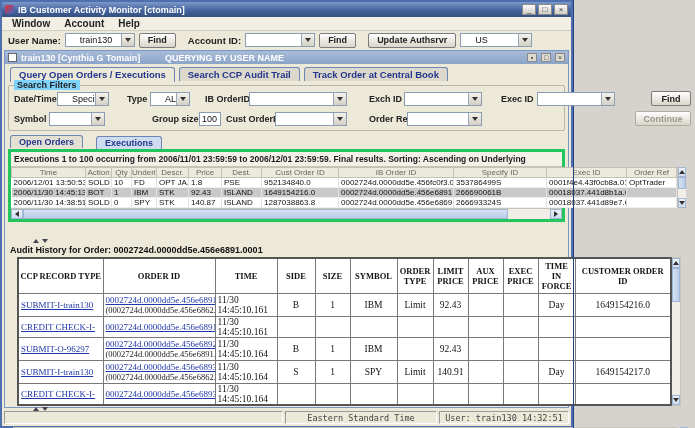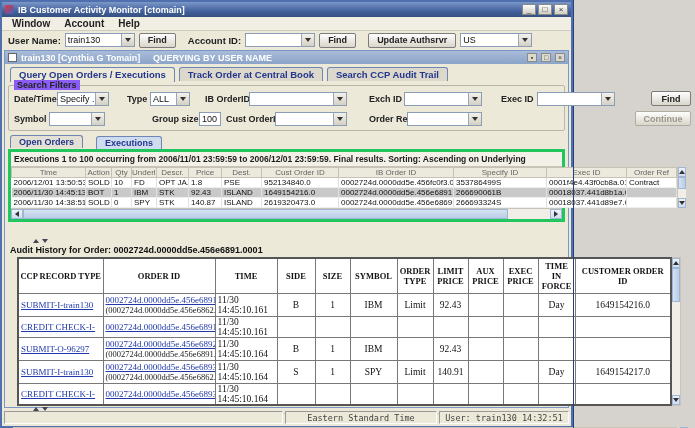--- a/index.html
+++ b/index.html
@@ -16,58 +16,58 @@
   .win-btns { display:flex; gap:2px; }
   .wbtn { width:14px; height:11px; background:linear-gradient(#fdfdfd,#cfccc2); border:1px solid #8a8a8a;
           font-size:8px; line-height:9px; text-align:center; color:#333; }
 
   
   .menubar { height:14px; display:flex; align-items:center; gap:2px; padding-left:4px;
              background:#f1eee4; border-bottom:1px solid #cfccc0; flex:0 0 auto; }
   .menu-item { font-size:10px; font-weight:bold; color:#222; padding:0 6px; }
   .toolbar { height:18px; display:flex; align-items:center; gap:4px; padding:0 6px; flex:0 0 auto; }
   .tlabel { font-size:9.5px; font-weight:bold; color:#222; white-space:nowrap; }
-  .combo { display:inline-flex; height:14px; border:1px solid #8b9cb5; background:#fff; align-items:stretch; }
+  .combo { display:inline-flex; height:14px; border:1px solid #8b9cb5; background:#fff; align-items:stretch;padding-left:12px; }
   .combo-val { flex:1; font-size:9px; padding:1px 2px 0; white-space:nowrap; overflow:hidden; color:#111; }
   .combo-arrow { width:13px; background:linear-gradient(#f4f2ec,#d4d0c4); border-left:1px solid #9aa7ba;
                  display:flex; align-items:center; justify-content:center; }
   .tri-down { width:0; height:0; border-left:3px solid transparent; border-right:3px solid transparent; border-top:4px solid #333; }
   .tri-up   { width:0; height:0; border-left:3px solid transparent; border-right:3px solid transparent; border-bottom:4px solid #333; }
   .tri-left { width:0; height:0; border-top:3px solid transparent; border-bottom:3px solid transparent; border-right:4px solid #333; }
   .tri-right{ width:0; height:0; border-top:3px solid transparent; border-bottom:3px solid transparent; border-left:4px solid #333; }
   .btn { height:15px; padding:0 8px; font-size:9px; font-weight:bold; color:#222;
          background:linear-gradient(#fefefe,#d9d5c9); border:1px solid #7b7b7b; border-radius:2px;
          display:inline-flex; align-items:center; justify-content:center; white-space:nowrap; }
   .btn.disabled { color:#9a968a; border-color:#b0ac9f; }
 
   
   .iframe { flex:1; margin:1px 2px; border:1px solid #7a96c4; display:flex; flex-direction:column; background:#ece9d8; min-height:0; }
   .iframe-title { height:13px; background:linear-gradient(180deg,#a9bcd9,#8ba4c9); display:flex; align-items:center;
                   padding:0 3px; gap:4px; flex:0 0 auto; }
   .ftitle-check { width:9px; height:9px; background:#fff; border:1px solid #666; }
   .ftitle-text { color:#fff; font-size:9px; font-weight:bold; white-space:nowrap; }
-  .ftitle-text .suffix { margin-left:10px; }
+  .ftitle-text .suffix { margin-left:22px; }
   .fspacer { flex:1; }
   .fbtn { width:10px; height:9px; border:1px solid #8a8a8a; background:#dcd9cd; font-size:7px; line-height:7px;
           text-align:center; color:#444; }
   .iframe-body { flex:1; display:flex; flex-direction:column; min-height:0; padding-top:1px; }
 
   
   .main-tabs { height:16px; display:flex; align-items:flex-end; padding-left:5px; gap:4px; flex:0 0 auto; }
   .tab { border:1px solid #6e86b4; border-bottom:none; border-radius:3px 3px 0 0; padding:1px 8px 1px;
          font-size:9.5px; font-weight:bold; color:#23368c; background:#dcd8cb; white-space:nowrap; }
   .tab.active { background:#ece9d8; position:relative; top:1px; padding-bottom:2px; }
   .sub-tabs { height:15px; display:flex; align-items:flex-end; padding-left:5px; gap:13px; flex:0 0 auto; margin-top:2px; }
   .stab { border:1px solid #6e86b4; border-bottom:none; border-radius:3px 3px 0 0; padding:1px 8px;
           font-size:9px; font-weight:bold; color:#23368c; background:#e4e1d4; }
   .stab.active { background:#cfdcf0; position:relative; top:1px; }
 
   
   .filters { position:relative; height:46px; margin:4px 3px 0; border:1px solid #b9b5a9; border-radius:2px; flex:0 0 auto; }
-  .flt-title { position:absolute; top:-6px; left:5px; background:#8b5cf6; padding:0 3px; font-size:9px; font-weight:bold; color:#222; }
+  .flt-title { position:absolute; top:-6px; left:5px; background:#7dd3fc; padding:0 3px; font-size:9px; font-weight:bold; color:#222; }
   .flt { position:absolute; font-size:9px; font-weight:bold; color:#222; white-space:nowrap; }
   .fcombo { position:absolute; }
 
   
   .exec-panel { margin:1px 3px 16px; border:3px solid #22c55e; background:#c4b5fd; flex:0 0 auto; }
   .exec-summary { background:#f3f0e8; border-bottom:1px solid #c8c4b8; font-size:8.5px; font-weight:bold;
                   color:#1b1b1b; padding:2px 3px; white-space:nowrap; overflow:hidden; }
   .exec-body { display:flex; }
   table.exec { border-collapse:collapse; table-layout:fixed; width:665px; font-size:8px; background:#fff; }
   table.exec th { background:#eceadd; border:1px solid #c6c2b6; color:#666; font-weight:normal; height:10px;
@@ -180,22 +180,22 @@
       <span class="fspacer"></span>
       <span class="fbtn">▪</span>
       <span class="fbtn">□</span>
       <span class="fbtn">×</span>
     </div>
 
     <div class="iframe-body">
 
       <div class="main-tabs">
         <span class="tab active">Query Open Orders / Executions</span>
+        <span class="tab">Search CCP Audit Trail</span>
         <span class="tab">Track Order at Central Book</span>
-        <span class="tab">Search CCP Audit Trail</span>
       </div>
 
       <div class="filters">
         <span class="flt-title">Search Filters</span>
 
         <span class="flt" style="left:5px;top:8px">Date/Time</span>
         <span class="combo fcombo" style="left:48px;top:6px;width:52px">
           <span class="combo-val">Specify ...</span>
           <span class="combo-arrow">
               <span class="tri-down"></span>
@@ -300,21 +300,21 @@
                   <td>SOLD</td>
               <td>10</td>
                   <td>FD</td>
               <td>OPT JA..</td>
                   <td>1.8</td>
               <td>PSE</td>
                   <td>952134840.0</td>
               <td>0002724d.0000dd5e.456fc0f3.0001</td>
                   <td>353786499S</td>
               <td>0001f4e4.43f0cb8a.01.01</td>
-                  <td>Contract</td>
+                  <td>OptTrader</td>
             </tr>
             <tr class="selected">
               <td>2006/11/30 14:45:13</td>
                   <td>BOT</td>
               <td>1</td>
                   <td>IBM</td>
               <td>STK</td>
                   <td>92.43</td>
               <td>ISLAND</td>
                   <td>1649154216.0</td>
@@ -324,21 +324,21 @@
                   <td></td>
             </tr>
             <tr>
               <td>2006/11/30 14:38:51</td>
                   <td>SOLD</td>
               <td>0</td>
                   <td>SPY</td>
               <td>STK</td>
                   <td>140.87</td>
               <td>ISLAND</td>
-                  <td>2619320473.0</td>
+                  <td>1287038863.8</td>
               <td>0002724d.0000dd5e.456e6869.0001</td>
                   <td>266693324S</td>
               <td>00018037.441d89e7.01.02</td>
                   <td></td>
             </tr>
           </tbody>
             </table>
           <div class="vscroll">
             <span class="sbtn">
                 <span class="tri-up"></span>

